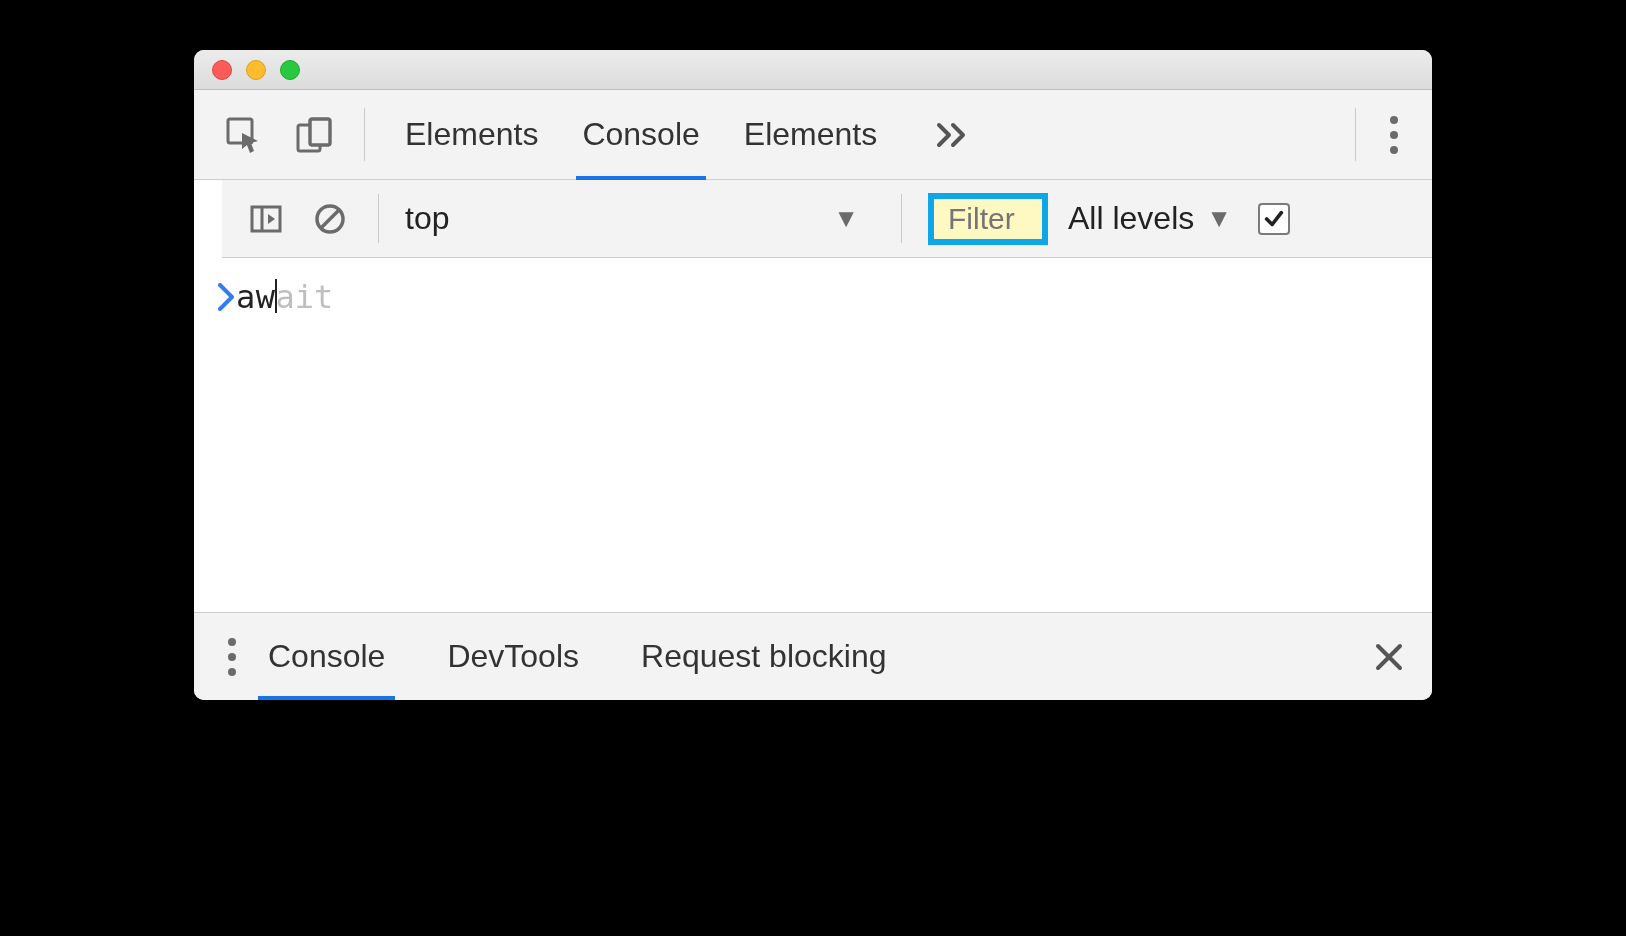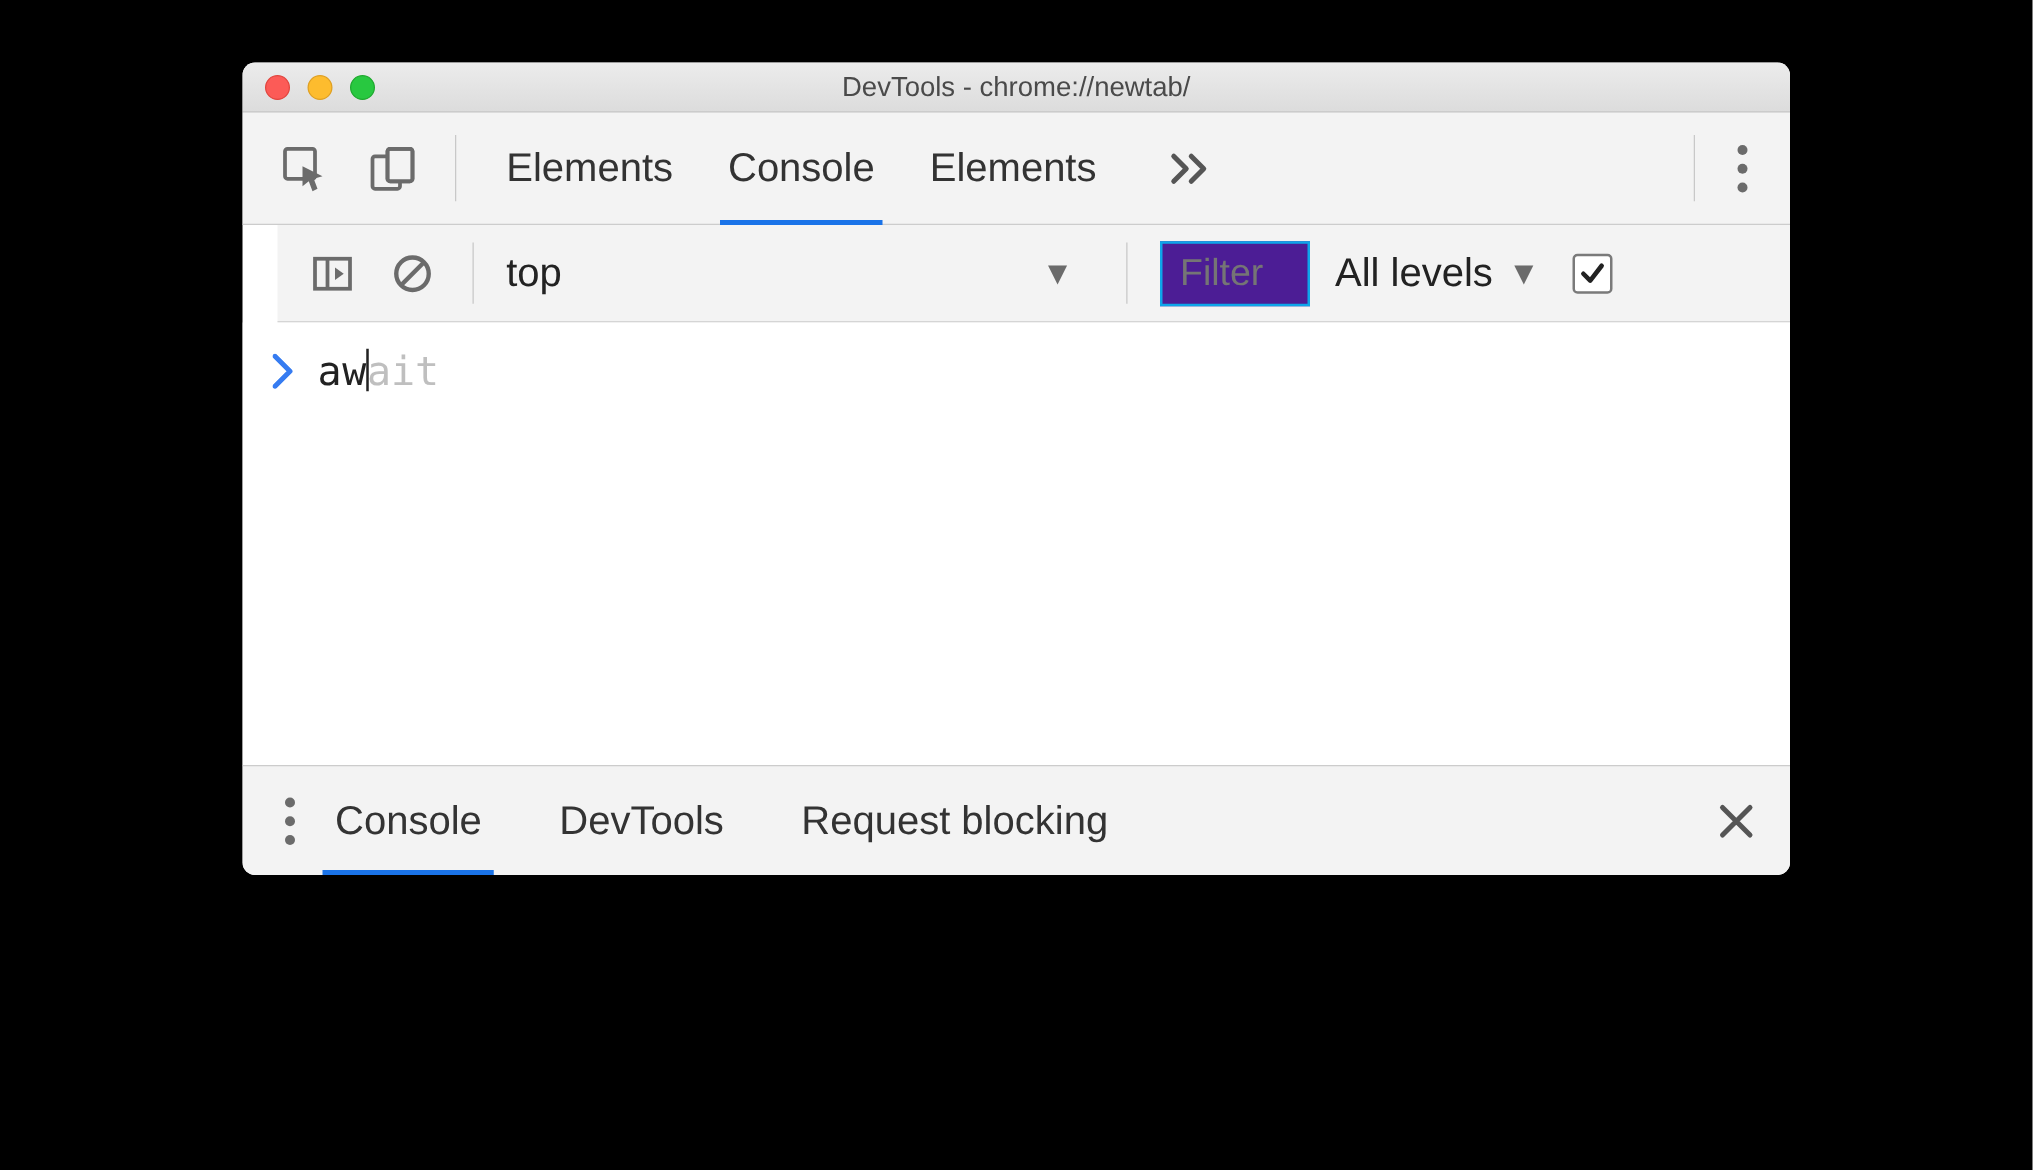--- a/index.html
+++ b/index.html
@@ -136,22 +136,22 @@
     font-size: 32px;
     color: #222;
     cursor: pointer;
     padding-right: 16px;
   }
   .dropdown-arrow {
     color: #6b6b6b;
     font-size: 26px;
   }
   .filter-input {
-    background: #4c1d95;
-    border: 2px solid #0ea5e9;
+    background: #fef9c3;
+    border: 6px solid #0ea5e9;
     height: 52px;
     width: 120px;
     font-size: 30px;
     color: #888;
     padding: 0 14px;
     outline: none;
   }
   .levels-select {
     display: flex; align-items: center; gap: 12px;
     font-size: 32px; color: #222; cursor: pointer;
@@ -170,21 +170,20 @@
   
   .console-body {
     flex: 1;
     background: #fff;
     padding: 20px 24px;
     position: relative;
   }
   .console-line {
     display: flex;
     align-items: center;
-    gap: 18px;
     font-family: Menlo, Consolas, monospace;
     font-size: 32px;
   }
   .prompt-caret { color: #367cf1; font-weight: bold; }
   .typed { color: #222; position: relative; letter-spacing: 0.5px; }
   .ghost { color: #bfbfbf; }
   .cursor {
     display: inline-block;
     width: 2px;
     height: 34px;
@@ -227,21 +226,20 @@
 <body>
 
 <div class="window">
 
   <div class="titlebar">
     <div class="traffic-lights">
       <div class="tl red"></div>
       <div class="tl yellow"></div>
       <div class="tl green"></div>
     </div>
-    <div class="title">DevTools - chrome://newtab/</div>
   </div>
 
   <div class="tabbar">
     <div class="tabbar-left">
       <div class="icon-btn">
         <svg width="40" height="40" viewBox="0 0 40 40" fill="none" stroke="currentColor" stroke-width="3">
           <rect x="4" y="4" width="24" height="24" rx="2"></rect>
           <path d="M18 18 L34 26 L27 28 L30 36 L26 38 L23 30 L18 34 Z" fill="currentColor" stroke="none"></path>
         </svg>
       </div>

